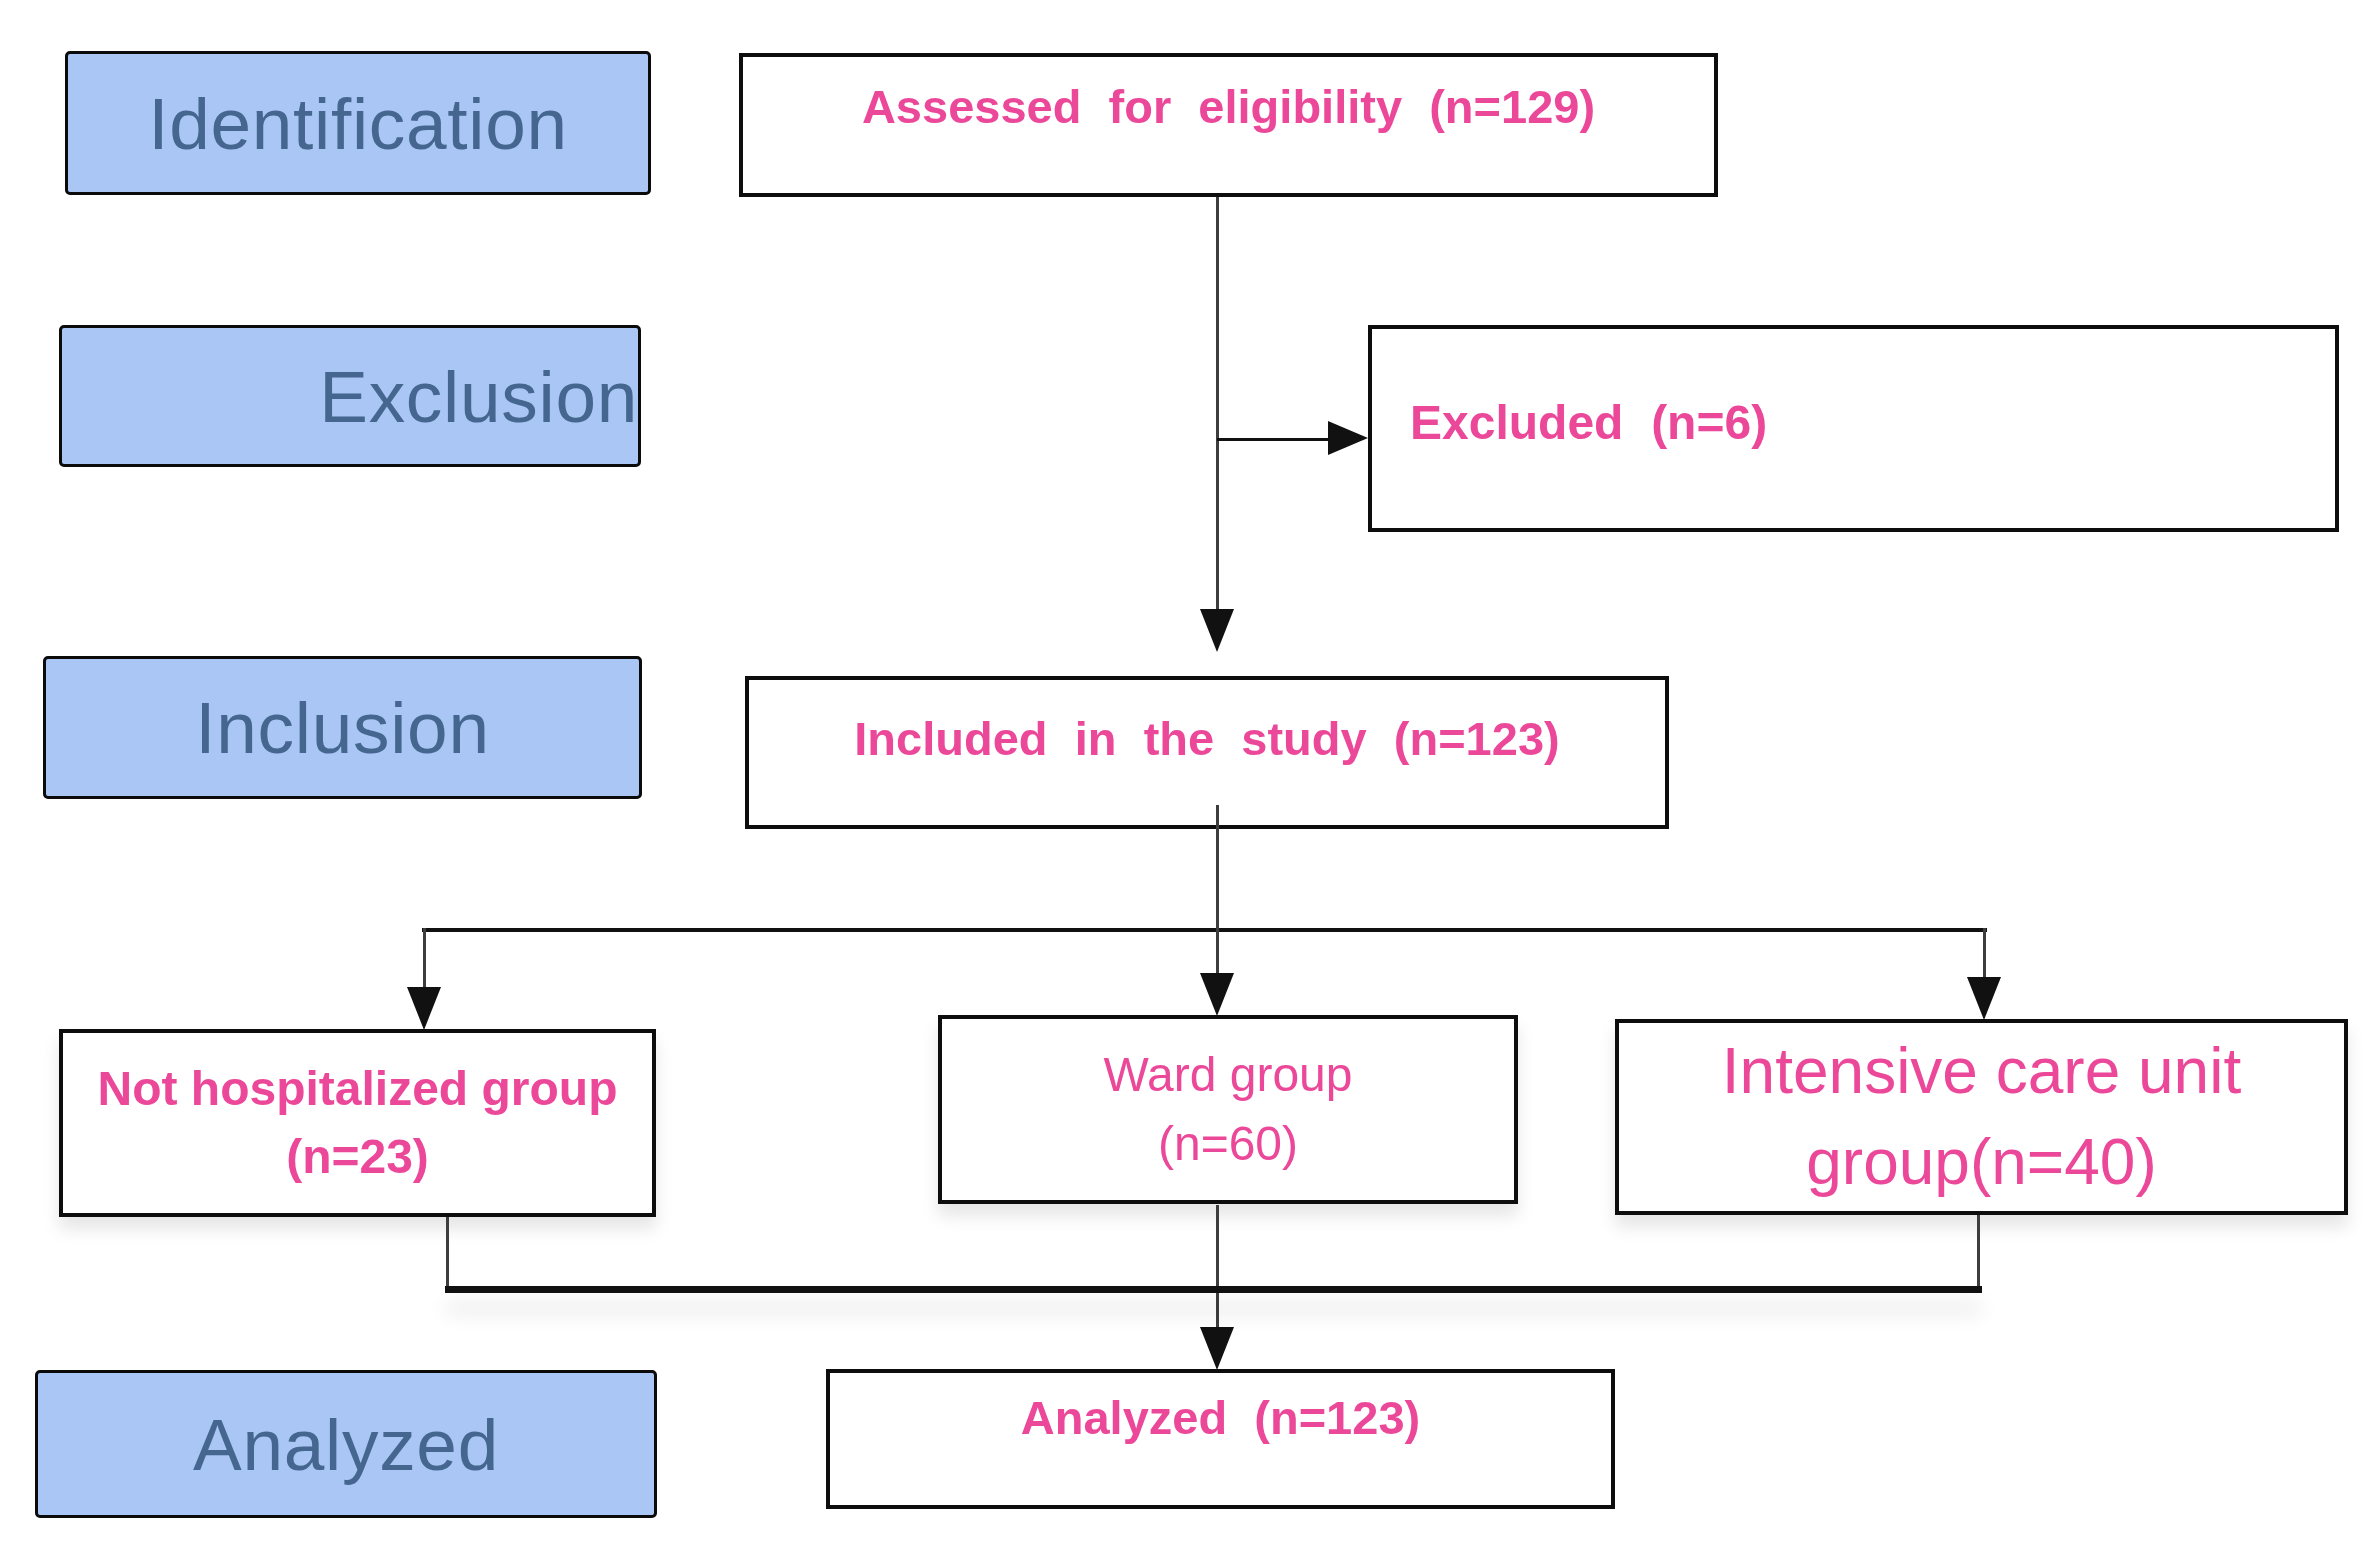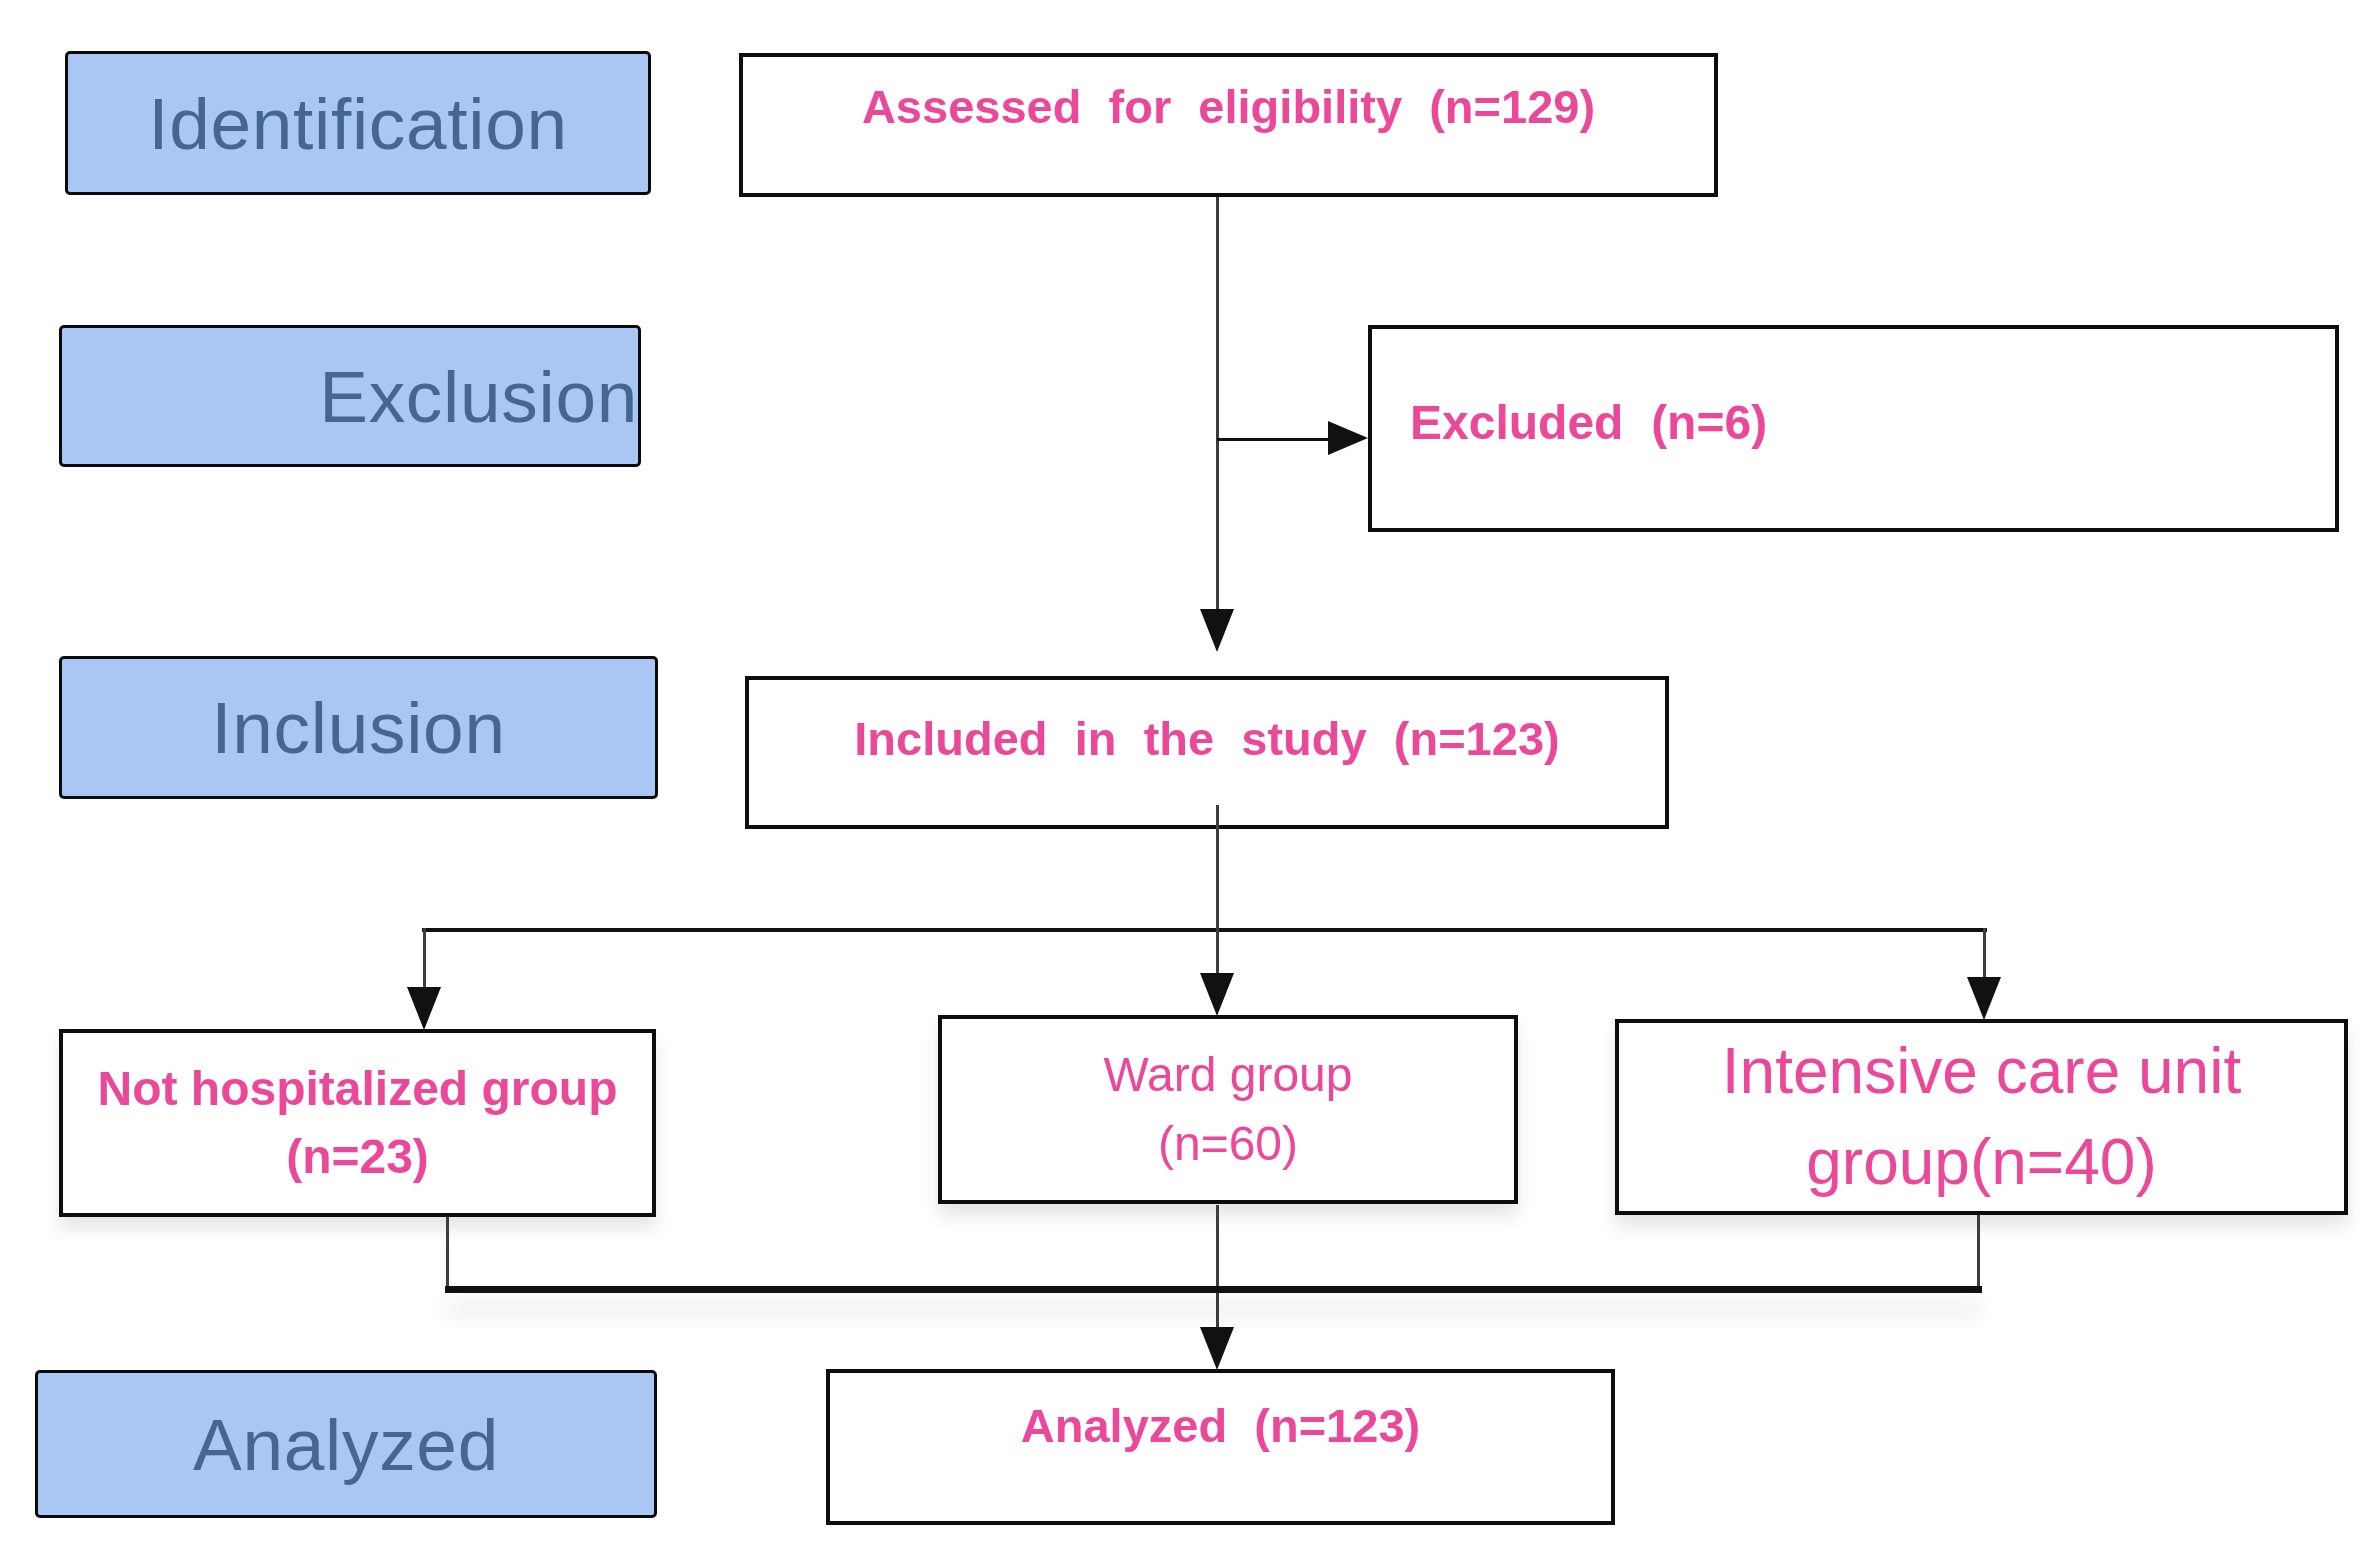--- a/index.html
+++ b/index.html
@@ -20,21 +20,21 @@
     display:flex;
     align-items:center;
     justify-content:center;
     color:#45678f;
     font-size:73px;
     letter-spacing:0.7px;
     box-sizing:border-box;
   }
   #stage-identification{left:65px;  top:51px;   width:586px; height:144px;}
   #stage-exclusion    {left:59px;  top:325px;  width:582px; height:142px;justify-content:flex-end;}
-  #stage-inclusion    {left:43px;  top:656px;  width:599px; height:143px;margin-left:16px;}
+  #stage-inclusion    {left:43px;  top:656px;  width:599px; height:143px;}
   #stage-analyzed     {left:35px;  top:1370px; width:622px; height:148px;}
 
   
   .pbox{
     position:absolute;
     background:#ffffff;
     border:4.4px solid #0d0d0d;
     box-sizing:border-box;
     display:flex;
     flex-direction:column;
@@ -48,21 +48,21 @@
   #box-excluded {left:1368px; top:325px;  width:971px; height:207px;
                  align-items:flex-start; padding-left:38px; padding-bottom:10.3px;
                  line-height:1.52; font-size:48px;}
   #box-included {left:745px; top:676px;  width:924px; height:153px; padding-bottom:29px;}
   #box-nh   {left:59px;   top:1029px; width:597px; height:188px; font-size:48px; line-height:1.42;
              box-shadow:0 11.7px 16px rgba(0,0,0,0.10);font-weight:bold;}
   #box-ward {left:938px; top:1015px; width:580px;  height:189px; font-size:48px; line-height:1.42;
              box-shadow:0 11.7px 16px rgba(0,0,0,0.10);}
   #box-icu  {left:1615px; top:1019px; width:733px;  height:196px; font-size:64px; line-height:1.42;
              box-shadow:0 11.7px 16px rgba(0,0,0,0.10);}
-  #box-analyzed {left:826px; top:1369px; width:789px; height:156px; padding-bottom:43px;}
+  #box-analyzed {left:826px; top:1369px; width:789px; height:140px; padding-bottom:43px;}
 
   
   .line{position:absolute; background:#3d3d3d;}
   .hline{position:absolute; background:#111111;}
   #l-v1     {left:1216px; top:197px;  width:2.9px;  height:413px;}
   #l-hex    {left:1217px; top:438px;  width:112px; height:2.9px; background:#111111;}
   #l-v2     {left:1216px; top:805px; width:2.9px;  height:124px;}
   #l-branch {left:422px;  top:928px; width:1565px; height:4.4px;}
   #l-stub-l {left:423px;  top:928px; width:2.9px;  height:62px;}
   #l-stub-m {left:1216px; top:928px; width:2.9px;  height:46px;}

